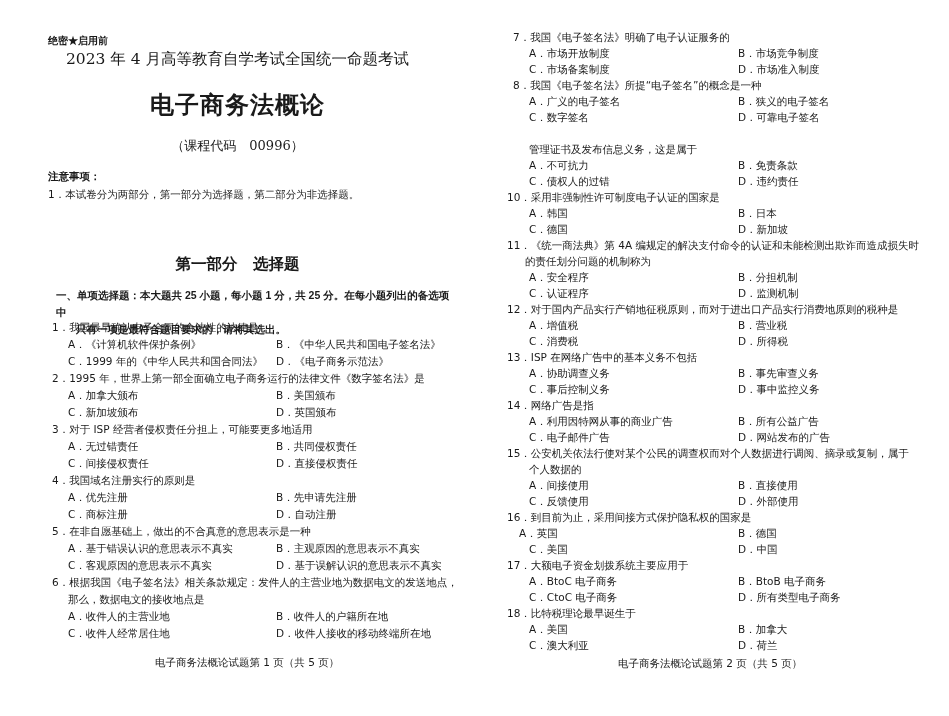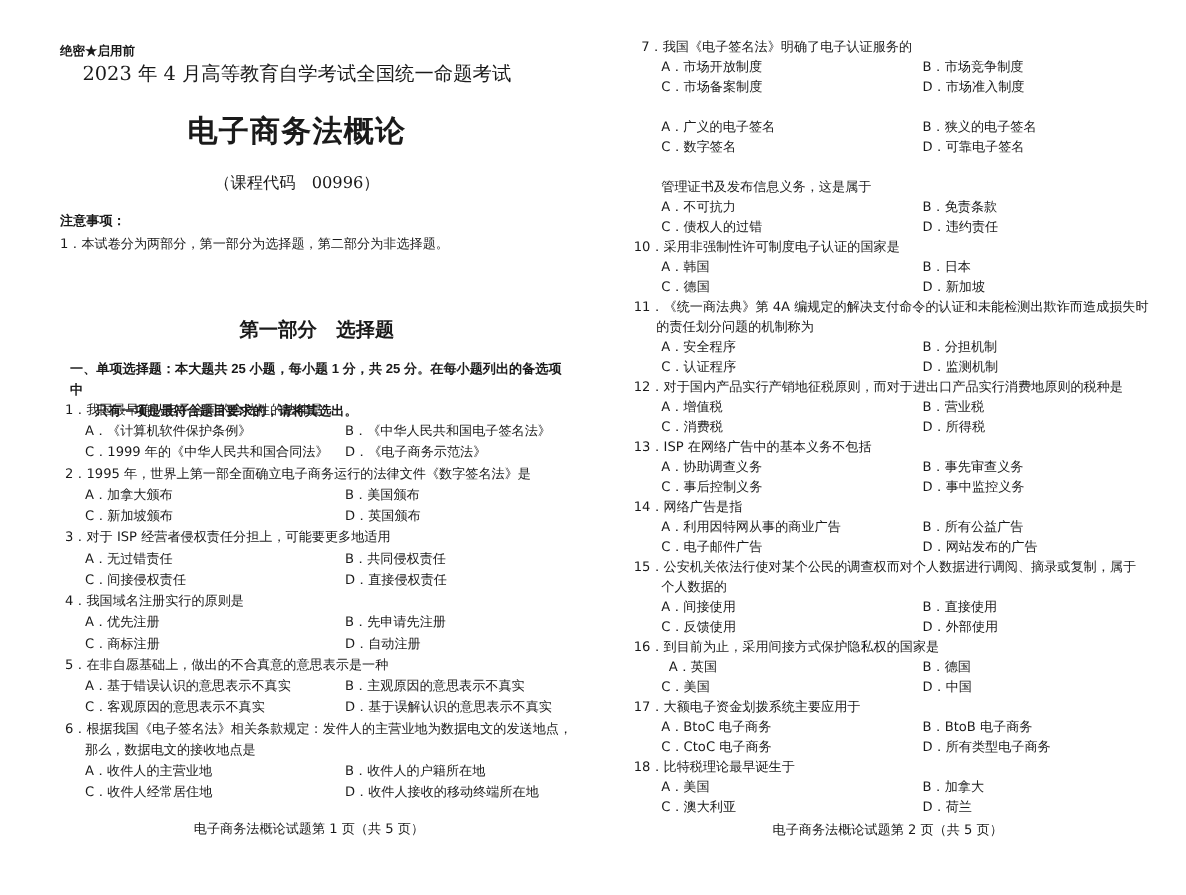--- a/index.html
+++ b/index.html
@@ -14,21 +14,21 @@
     .right { left: 475px; width: 474px; }
 
     .secret { position: absolute; left: 48px; top: 34px; font-size: 10px; font-weight: bold; font-family: Liberation Serif, serif; }
     .exam-title { position: absolute; left: 0; width: 475px; top: 49px; text-align: center; font-size: 15.5px; }
     .subject { position: absolute; left: 0; width: 475px; top: 89px; text-align: center; font-size: 24px; font-weight: bold; font-family: "DejaVu Sans", sans-serif; letter-spacing: 1px; }
     .course-code { position: absolute; left: 0; width: 475px; top: 137px; text-align: center; font-size: 13px; }
 
     .notice-head { position: absolute; left: 48px; top: 170px; font-size: 10.5px; font-weight: bold; font-family: "DejaVu Sans", sans-serif; }
     .notice { position: absolute; left: 48px; font-size: 10.5px; font-family: "DejaVu Sans", sans-serif; }
 
-    .part-title { position: absolute; left: 0; width: 475px; top: 254px; text-align: center; font-size: 15.5px; font-weight: bold; font-family: "DejaVu Sans", sans-serif; padding-left: 16px; }
+    .part-title { position: absolute; left: 0; width: 475px; top: 254px; text-align: center; font-size: 15.5px; font-weight: bold; font-family: "DejaVu Sans", sans-serif; }
     .section-head { position: absolute; left: 56px; top: 287px; width: 400px; font-size: 10.5px; font-weight: bold; font-family: Liberation Sans, sans-serif; line-height: 17px; }
     .section-head .l2 { padding-left: 20px; display: block; }
 
     .q { position: absolute; font-size: 10.5px; font-family: "DejaVu Sans", sans-serif; white-space: nowrap; }
     .opt { position: absolute; font-size: 10.5px; font-family: "DejaVu Sans", sans-serif; white-space: nowrap; }
     .footer { position: absolute; font-size: 10.5px; font-family: "DejaVu Sans", sans-serif; }
   </style>
 </head>
 <body>
 
@@ -88,20 +88,21 @@
 </div>
 
 <div class="page right">
 
   <div class="q" style="left:38px;top:31px">7．我国《电子签名法》明确了电子认证服务的</div>
   <div class="opt" style="left:54px;top:47px">A．市场开放制度</div>
   <div class="opt" style="left:263px;top:47px">B．市场竞争制度</div>
   <div class="opt" style="left:54px;top:63px">C．市场备案制度</div>
   <div class="opt" style="left:263px;top:63px">D．市场准入制度</div>
 
+  <div class="q" style="left:38px;top:79px">8．我国《电子签名法》所提“电子签名”的概念是一种</div>
   <div class="opt" style="left:54px;top:95px">A．广义的电子签名</div>
   <div class="opt" style="left:263px;top:95px">B．狭义的电子签名</div>
   <div class="opt" style="left:54px;top:111px">C．数字签名</div>
   <div class="opt" style="left:263px;top:111px">D．可靠电子签名</div>
 
   <div class="q" style="left:54px;top:143px">管理证书及发布信息义务，这是属于</div>
   <div class="opt" style="left:54px;top:159px">A．不可抗力</div>
   <div class="opt" style="left:263px;top:159px">B．免责条款</div>
   <div class="opt" style="left:54px;top:175px">C．债权人的过错</div>
   <div class="opt" style="left:263px;top:175px">D．违约责任</div>
@@ -138,21 +139,21 @@
   <div class="opt" style="left:263px;top:431px">D．网站发布的广告</div>
 
   <div class="q" style="left:32px;top:447px">15．公安机关依法行使对某个公民的调查权而对个人数据进行调阅、摘录或复制，属于</div>
   <div class="q" style="left:54px;top:463px">个人数据的</div>
   <div class="opt" style="left:54px;top:479px">A．间接使用</div>
   <div class="opt" style="left:263px;top:479px">B．直接使用</div>
   <div class="opt" style="left:54px;top:495px">C．反馈使用</div>
   <div class="opt" style="left:263px;top:495px">D．外部使用</div>
 
   <div class="q" style="left:32px;top:511px">16．到目前为止，采用间接方式保护隐私权的国家是</div>
-  <div class="opt" style="left:60px;top:527px">A．英国</div>
+  <div class="opt" style="left:44px;top:527px">A．英国</div>
   <div class="opt" style="left:263px;top:527px">B．德国</div>
   <div class="opt" style="left:54px;top:543px">C．美国</div>
   <div class="opt" style="left:263px;top:543px">D．中国</div>
 
   <div class="q" style="left:32px;top:559px">17．大额电子资金划拨系统主要应用于</div>
   <div class="opt" style="left:54px;top:575px">A．BtoC 电子商务</div>
   <div class="opt" style="left:263px;top:575px">B．BtoB 电子商务</div>
   <div class="opt" style="left:54px;top:591px">C．CtoC 电子商务</div>
   <div class="opt" style="left:263px;top:591px">D．所有类型电子商务</div>
 

